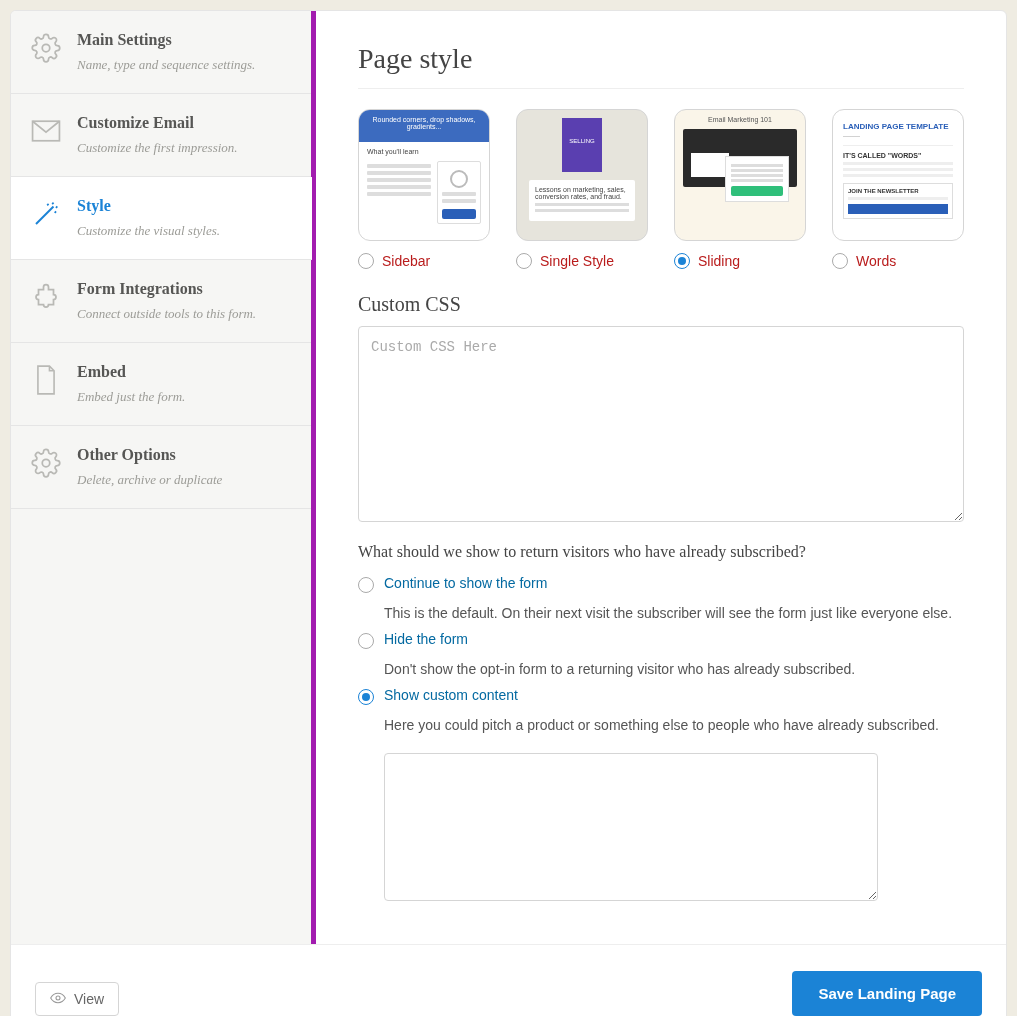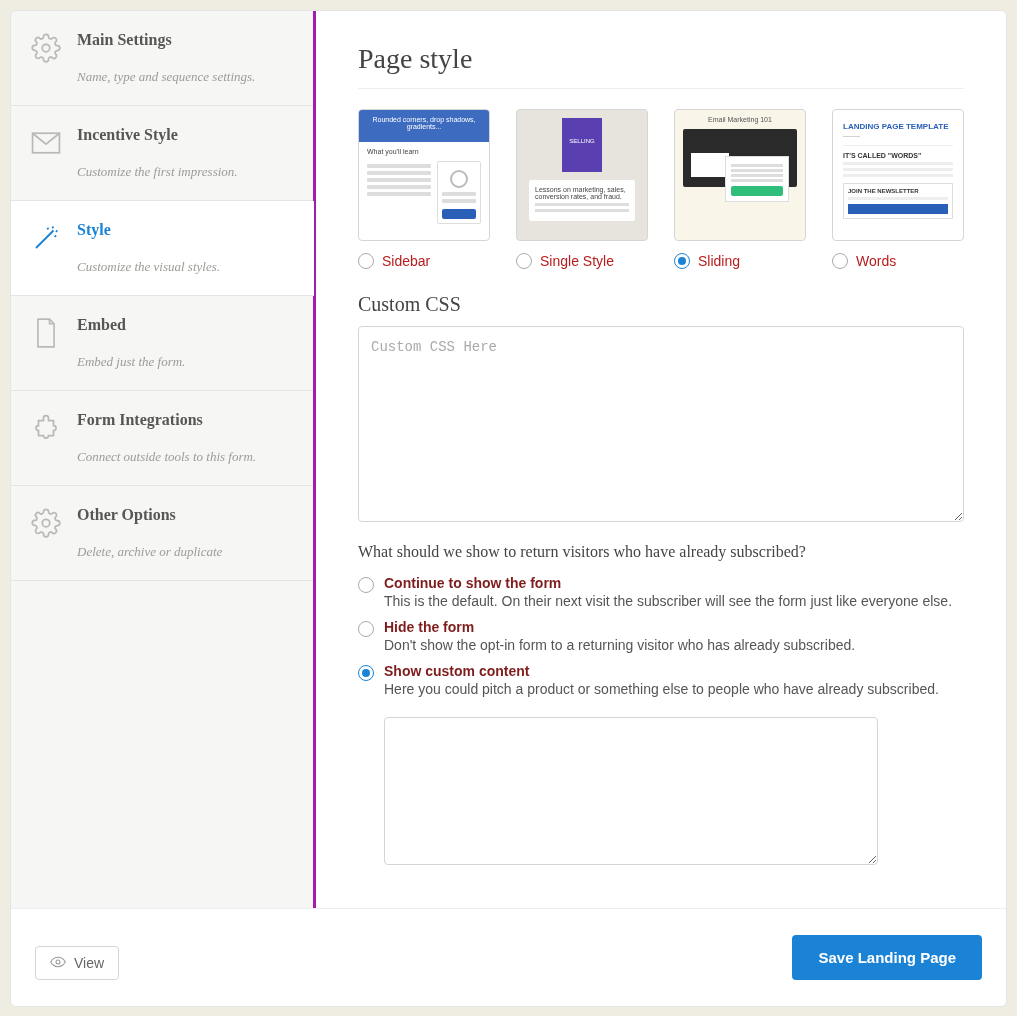--- a/index.html
+++ b/index.html
@@ -15,21 +15,21 @@
     margin: 0 auto;
     background: #fff;
     border: 1px solid #e5e5e5;
     border-radius: 6px;
     overflow: hidden;
   }
   .main-row { display: flex; }
   .sidebar {
     width: 327px;
     background: #f6f6f4;
-    border-right: 3px solid #a21caf;
+    border-right: 5px solid #a21caf;
     min-height: 880px;
   }
   .nav-item {
     display: flex;
     padding: 20px 18px;
     border-bottom: 1px solid #e5e5e5;
     gap: 14px;
     cursor: pointer;
     align-items: flex-start;
   }
@@ -47,21 +47,21 @@
     font-weight: bold;
     font-size: 16px;
     color: #565654;
   }
   .nav-item.active .nav-title { color: #1b83d6; }
   .nav-sub {
     font-family: Georgia, serif;
     font-style: italic;
     font-size: 13px;
     color: #9c9c97;
-    margin-top: 20px;
+    margin-top: 8px;
   }
   .content {
     flex: 1;
     padding: 32px 42px 40px 42px;
   }
   h1.page-title {
     font-family: Georgia, serif;
     font-weight: normal;
     font-size: 28px;
     color: #444;
@@ -71,21 +71,21 @@
   }
   .thumbs {
     display: flex;
     gap: 26px;
     margin-bottom: 24px;
   }
   .thumb-col { width: 132px; }
   .thumb {
     width: 132px; height: 132px;
     border: 1px solid #d5d5d5;
-    border-radius: 4px;
+    border-radius: 12px;
     margin-bottom: 12px;
     background: #fff;
     overflow: hidden;
     position: relative;
     cursor: pointer;
   }
   .radio-row { display: flex; align-items: center; gap: 8px; }
   .radio {
     width: 16px; height: 16px; border: 1px solid #aaa;
     border-radius: 50%; background: #fff; position: relative;
@@ -121,22 +121,22 @@
     font-size: 16px;
     color: #444;
     margin: 18px 0 14px;
   }
   .opt {
     display: flex;
     gap: 10px;
     margin-bottom: 10px;
   }
   .opt .radio { margin-top: 2px; }
-  .opt-title { font-weight: 700; color: #7f1d1d; }
-  .opt-desc { color: #555; margin-top: 2px; font-size: 14px; }
+  .opt-title { font-weight: 400; color: #0369a1; }
+  .opt-desc { color: #555; margin-top: 14px; font-size: 14px; }
   textarea.custom {
     width: 494px; height: 148px;
     border: 1px solid #d5d5d5;
     border-radius: 4px;
     margin-top: 10px;
     margin-left: 26px;
     resize: both;
   }
   .footer {
     border-top: 1px solid #eee;
@@ -217,60 +217,60 @@
       </div>
 
       <div class="nav-item">
         <div class="nav-icon">
           <svg width="30" height="22" viewBox="0 0 24 18" fill="none" stroke="currentColor" stroke-width="1.4">
               <rect x="1" y="1" width="22" height="16"></rect>
               <path d="M1 1l11 9L23 1"></path>
             </svg>
         </div>
         <div class="nav-text">
-          <div class="nav-title">Incentive Style</div>
+          <div class="nav-title">Customize Email</div>
           <div class="nav-sub">Customize the first impression.</div>
         </div>
       </div>
 
       <div class="nav-item active">
         <div class="nav-icon">
           <svg width="30" height="30" viewBox="0 0 24 24" fill="none" stroke="currentColor" stroke-width="1.6">
               <path d="M4 20L18 6"></path>
               <path d="M17 3l1 1M20 6l1 1M14 5l-1-1M19 10l1 1"></path>
             </svg>
         </div>
         <div class="nav-text">
           <div class="nav-title">Style</div>
           <div class="nav-sub">Customize the visual styles.</div>
         </div>
       </div>
 
       <div class="nav-item">
         <div class="nav-icon">
+          <svg width="30" height="30" viewBox="0 0 24 24" fill="none" stroke="currentColor" stroke-width="1.4">
+              <path d="M14 4a2 2 0 1 0-4 0v2H6v4a2 2 0 1 0 0 4v4h4a2 2 0 1 0 4 0h4v-4a2 2 0 1 0 0-4V6h-4V4z"></path>
+            </svg>
+        </div>
+        <div class="nav-text">
+          <div class="nav-title">Form Integrations</div>
+          <div class="nav-sub">Connect outside tools to this form.</div>
+        </div>
+      </div>
+
+      <div class="nav-item">
+        <div class="nav-icon">
           <svg width="24" height="30" viewBox="0 0 20 26" fill="none" stroke="currentColor" stroke-width="1.4">
               <path d="M3 1h10l4 4v20H3z"></path>
               <path d="M13 1v4h4"></path>
             </svg>
         </div>
         <div class="nav-text">
           <div class="nav-title">Embed</div>
           <div class="nav-sub">Embed just the form.</div>
-        </div>
-      </div>
-
-      <div class="nav-item">
-        <div class="nav-icon">
-          <svg width="30" height="30" viewBox="0 0 24 24" fill="none" stroke="currentColor" stroke-width="1.4">
-              <path d="M14 4a2 2 0 1 0-4 0v2H6v4a2 2 0 1 0 0 4v4h4a2 2 0 1 0 4 0h4v-4a2 2 0 1 0 0-4V6h-4V4z"></path>
-            </svg>
-        </div>
-        <div class="nav-text">
-          <div class="nav-title">Form Integrations</div>
-          <div class="nav-sub">Connect outside tools to this form.</div>
         </div>
       </div>
 
       <div class="nav-item">
         <div class="nav-icon">
           <svg width="30" height="30" viewBox="0 0 24 24" fill="none" stroke="currentColor" stroke-width="1.4">
               <circle cx="12" cy="12" r="3"></circle>
               <path d="M19.4 15a1.7 1.7 0 0 0 .34 1.87l.06.06a2 2 0 1 1-2.83 2.83l-.06-.06a1.7 1.7 0 0 0-1.87-.34 1.7 1.7 0 0 0-1.03 1.56V21a2 2 0 1 1-4 0v-.09A1.7 1.7 0 0 0 9 19.4a1.7 1.7 0 0 0-1.87.34l-.06.06a2 2 0 1 1-2.83-2.83l.06-.06A1.7 1.7 0 0 0 4.6 15a1.7 1.7 0 0 0-1.56-1.03H3a2 2 0 1 1 0-4h.09A1.7 1.7 0 0 0 4.6 9a1.7 1.7 0 0 0-.34-1.87l-.06-.06A2 2 0 1 1 7.03 4.24l.06.06A1.7 1.7 0 0 0 9 4.6a1.7 1.7 0 0 0 1.03-1.56V3a2 2 0 1 1 4 0v.09c0 .68.4 1.29 1.03 1.51a1.7 1.7 0 0 0 1.87-.34l.06-.06a2 2 0 1 1 2.83 2.83l-.06.06A1.7 1.7 0 0 0 19.4 9c.22.63.83 1.03 1.51 1.03H21a2 2 0 1 1 0 4h-.09A1.7 1.7 0 0 0 19.4 15z"></path>
             </svg>
         </div>

